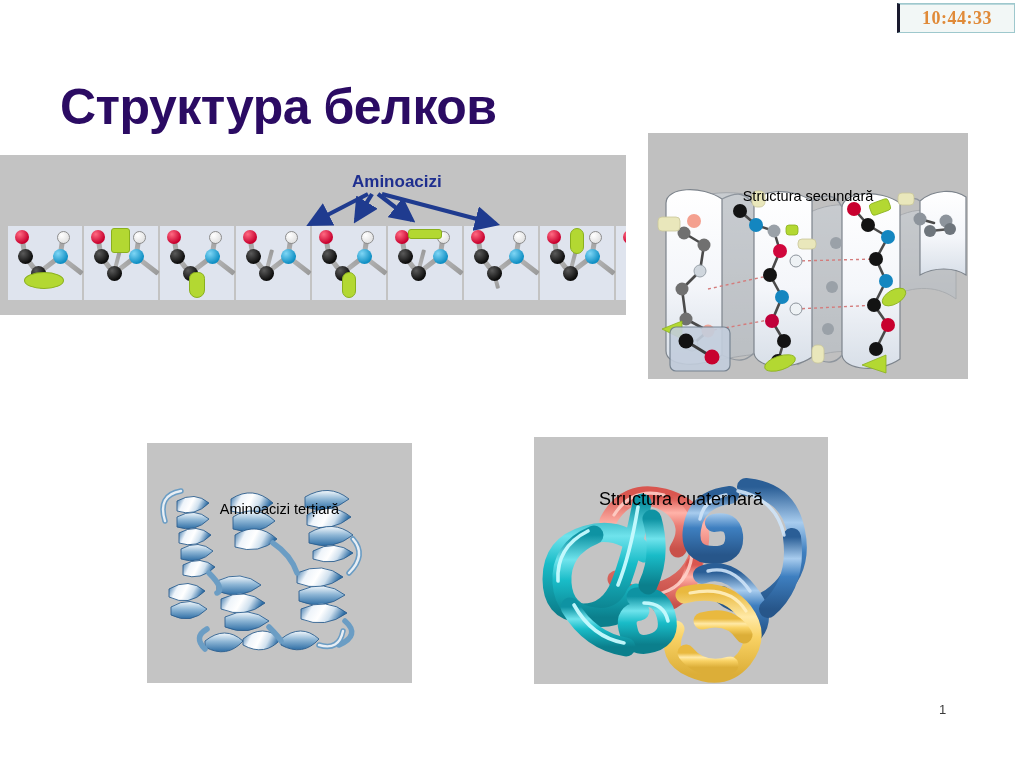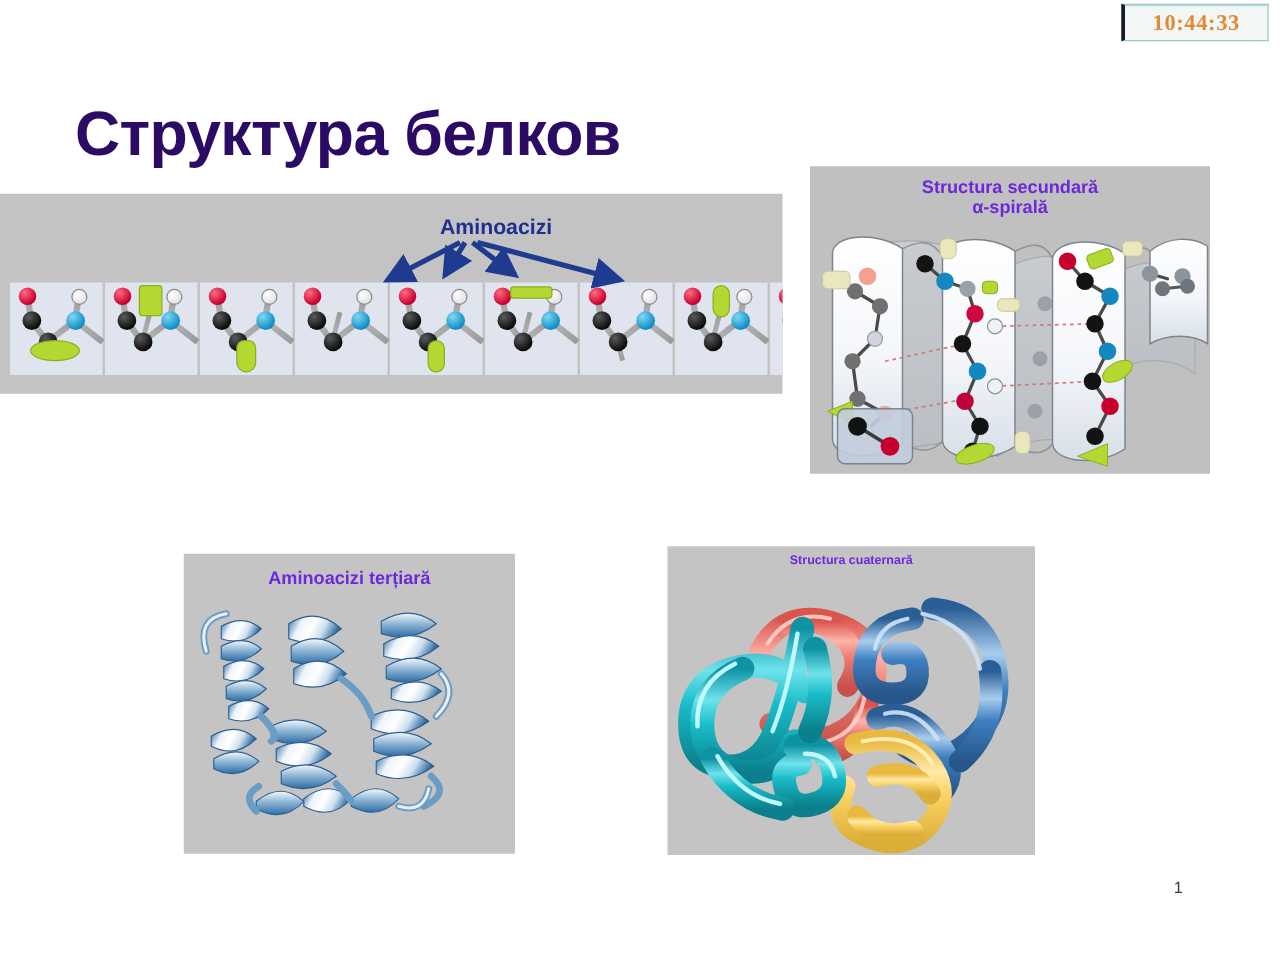--- a/index.html
+++ b/index.html
@@ -63,25 +63,26 @@
   
   .panel {
     position: absolute;
     background: #c2c2c2;
     overflow: hidden;
   }
   .panel-caption {
     position: absolute;
     width: 100%;
     text-align: center;
-    color: #6d28d9;
-    font-weight: bold;
+    color: #000000;
+    font-weight: normal;
     line-height: 1.12;
     z-index: 4;
     pointer-events: none;
+    margin-top: 46px;
   }
 
   
   #panel-primary {
     left: 0px;
     top: 155px;
     width: 626px;
     height: 160px;
     background: #c3c3c3;
   }
@@ -208,21 +209,21 @@
   
   #panel-quaternary {
     left: 534px;
     top: 437px;
     width: 294px;
     height: 247px;
     background: #c4c4c4;
   }
   #caption-quaternary {
     top: 6px;
-    font-size: 10px;
+    font-size: 18px;
   }
   #quaternary-stage {
     position: absolute;
     left: 0; top: 22px;
     width: 294px; height: 225px;
   }
 </style>
 </head>
 <body>
 
@@ -364,21 +365,20 @@
     <line x1="68" y1="4" x2="10" y2="34"></line>
     <line x1="72" y1="4" x2="56" y2="30"></line>
     <line x1="78" y1="4" x2="112" y2="30"></line>
     <line x1="82" y1="4" x2="196" y2="34"></line>
   </g>
 </svg>
 
 <div class="panel" id="panel-secondary">
   <div class="panel-caption" id="caption-secondary">
     <div>Structura secundară</div>
-    <div>α-spirală</div>
   </div>
   <svg id="helix-stage" viewBox="0 0 320 200" preserveAspectRatio="none">
     <defs>
       <linearGradient id="ribGrad" x1="0" y1="0" x2="0" y2="1">
         <stop offset="0%" stop-color="#ffffff"></stop>
         <stop offset="55%" stop-color="#f4f6fa"></stop>
         <stop offset="100%" stop-color="#d8dfe8"></stop>
       </linearGradient>
       <linearGradient id="ribGradBack" x1="0" y1="0" x2="0" y2="1">
         <stop offset="0%" stop-color="#cfd6de"></stop>

